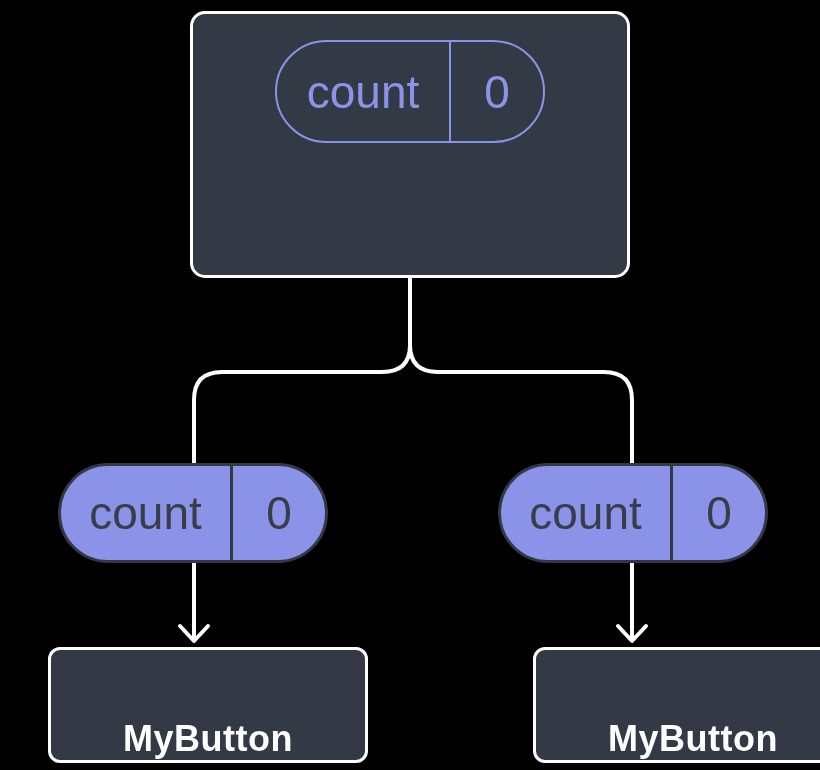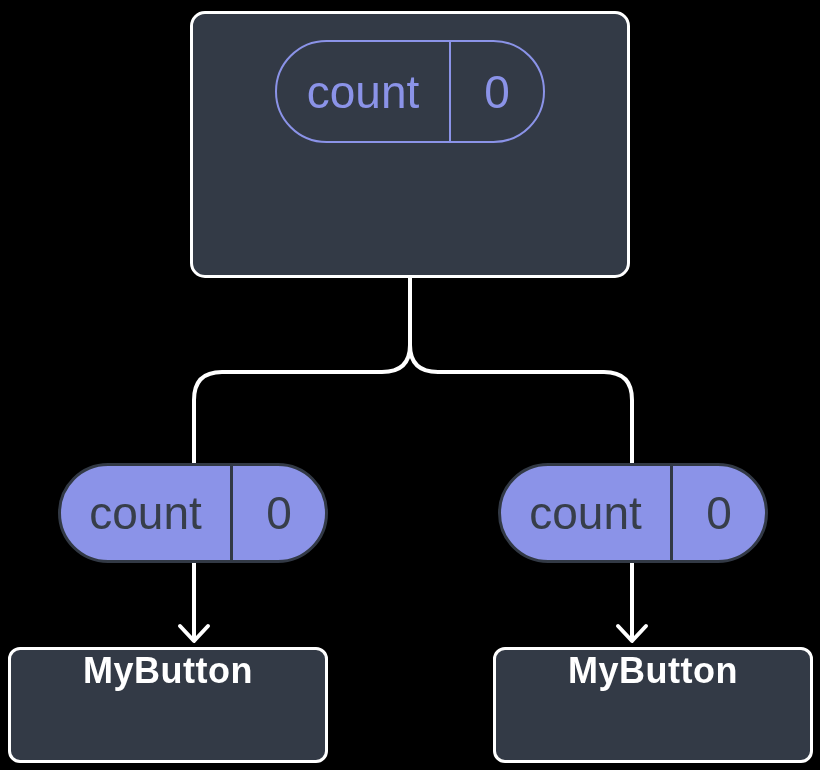--- a/index.html
+++ b/index.html
@@ -61,21 +61,22 @@
   }
   .root-node .node-title {
     margin-top: 38px;
     line-height: 40px;
   }
   .leaf-node {
     top: 647px;
     width: 320px; height: 116px;
     border-radius: 12px;
     border-width: 3px;
-    justify-content: flex-start;
+    justify-content: flex-end;
+    margin-left: 40px;
   }
   .leaf-left  { left: 8px; }
   .leaf-right { left: 493px; }
   
   .pill {
     display: flex;
     align-items: stretch;
     border-radius: 60px;
     overflow: hidden;
   }

